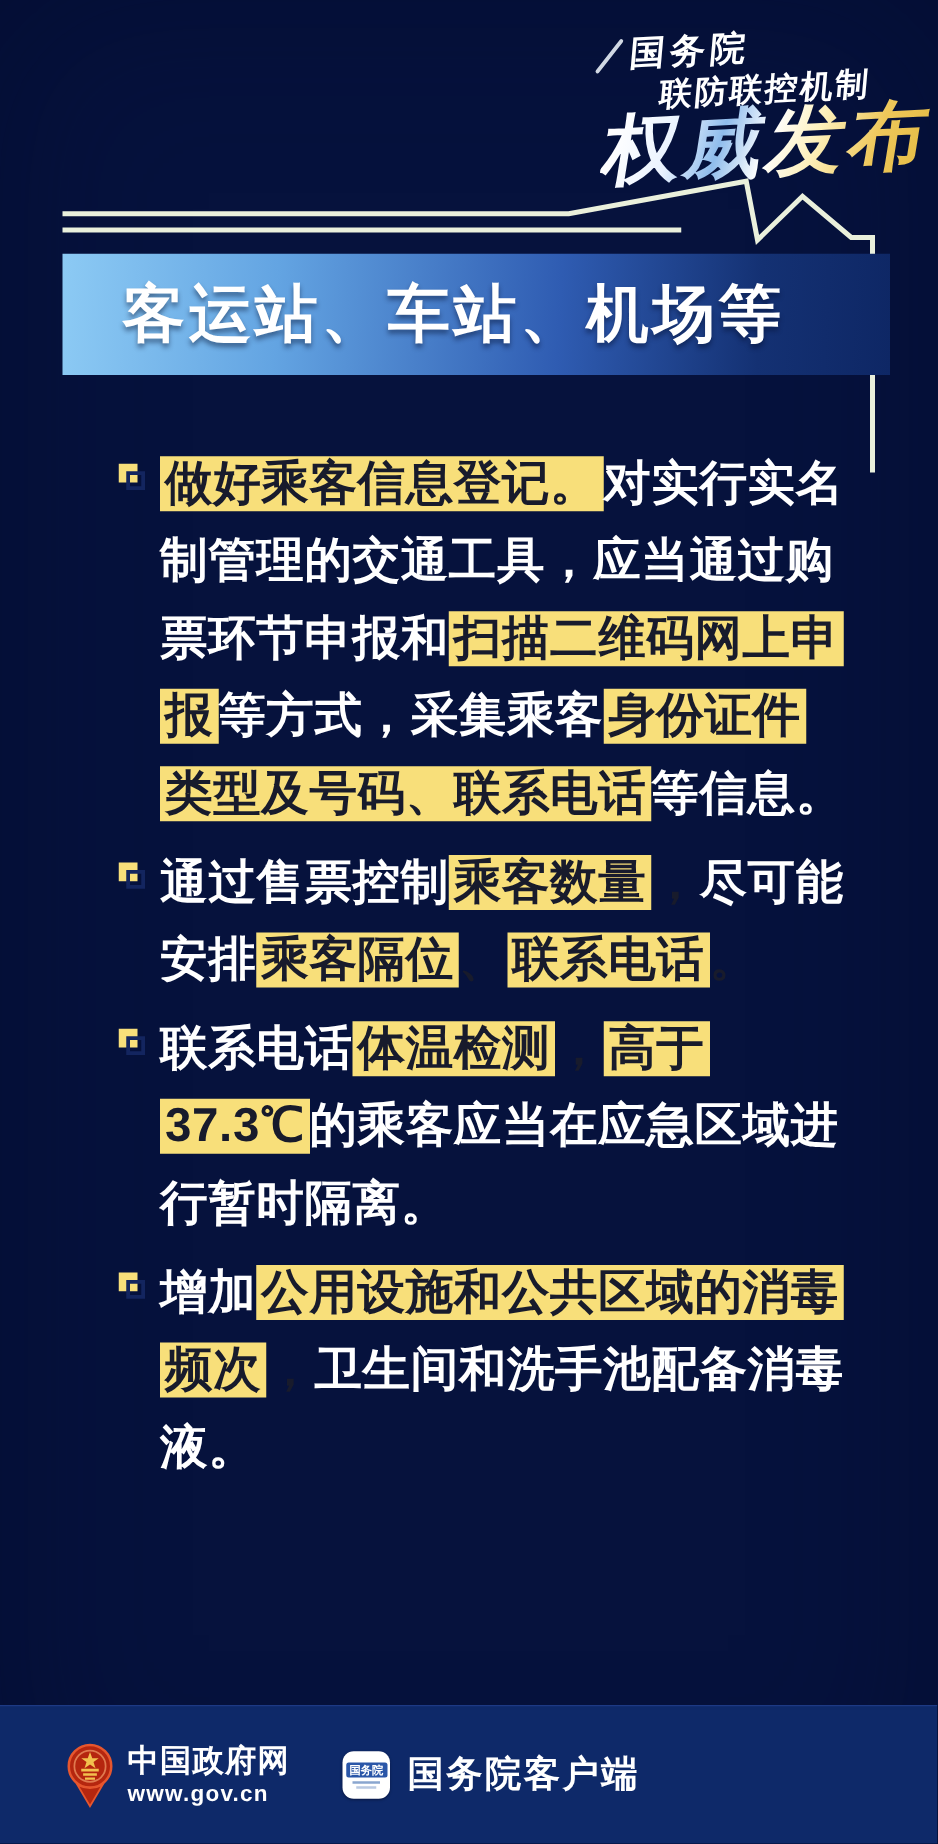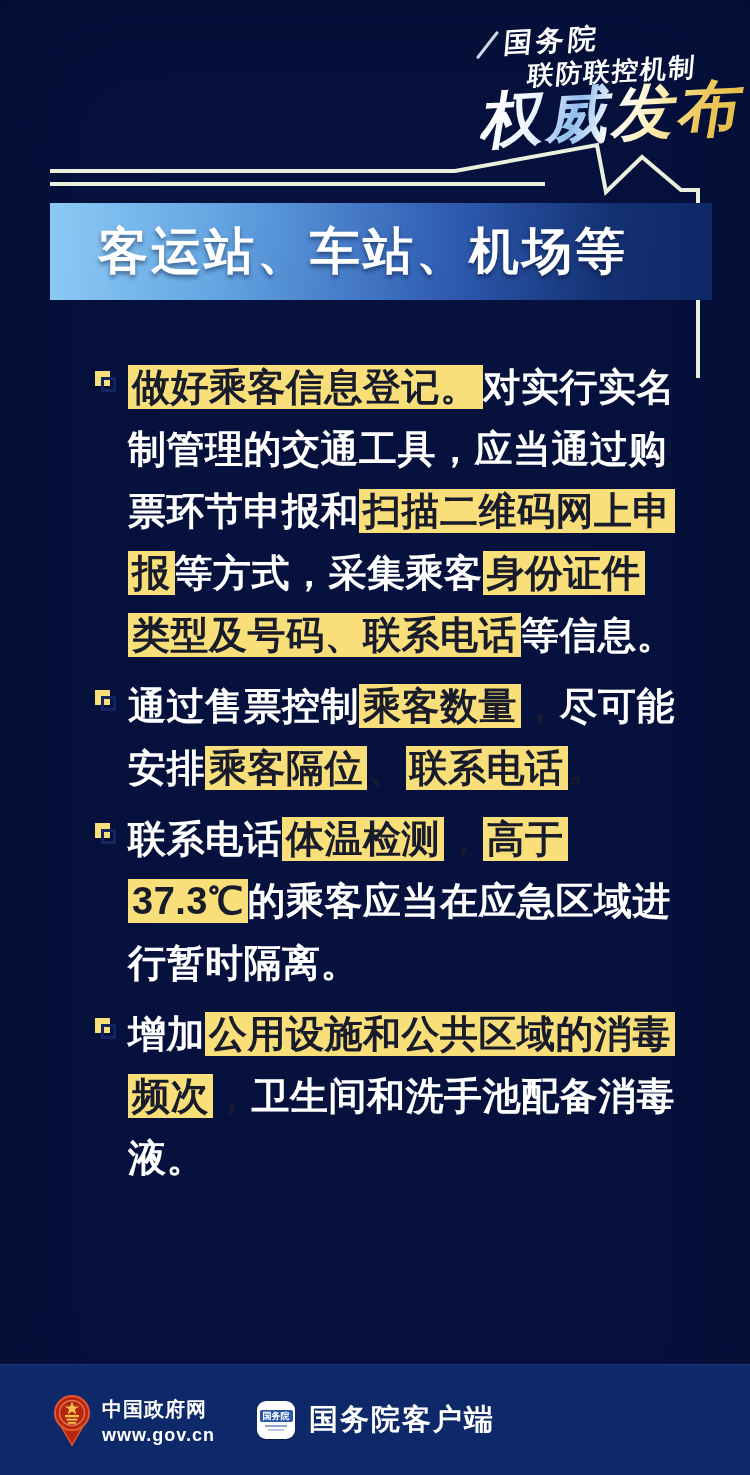--- a/index.html
+++ b/index.html
@@ -50,21 +50,21 @@
   .seg-dark{color:#181b2c;}
   .seg-plain{color:#ffffff;}
   
   .footer{
     position:absolute;left:0;bottom:0;width:750px;height:110px;
     background:#0e2969;border-top:1px solid rgba(40,70,150,.6);
     display:flex;align-items:center;
   }
   .gov-group{display:flex;align-items:center;margin-left:52px;}
   .gov-texts{margin-left:10px;}
-  .gov-name{color:#fff;font-size:20px;font-weight:900;letter-spacing:1px;line-height:30px;}
+  .gov-name{color:#fff;font-size:25px;font-weight:900;letter-spacing:1px;line-height:30px;}
   .gov-url{color:#fff;font-size:18px;font-weight:700;letter-spacing:1px;line-height:22px;}
   .app-group{display:flex;align-items:center;margin-left:42px;}
   .app-icon{width:38px;height:38px;background:#fff;border-radius:9px;display:flex;flex-direction:column;align-items:center;justify-content:center;box-shadow:0 1px 2px rgba(0,0,20,.4);}
   .app-label{background:#2a56a8;color:#fff;font-size:9px;font-weight:700;padding:1px 3px;border-radius:2px;line-height:10px;white-space:nowrap;}
   .app-line1{width:22px;height:2px;background:#8aa6cf;margin-top:3px;}
   .app-line2{width:16px;height:2px;background:#b9c9e2;margin-top:2px;}
   .app-name{color:#fff;font-size:29px;font-weight:900;letter-spacing:2px;margin-left:14px;}
 </style>
 </head>
 <body>

